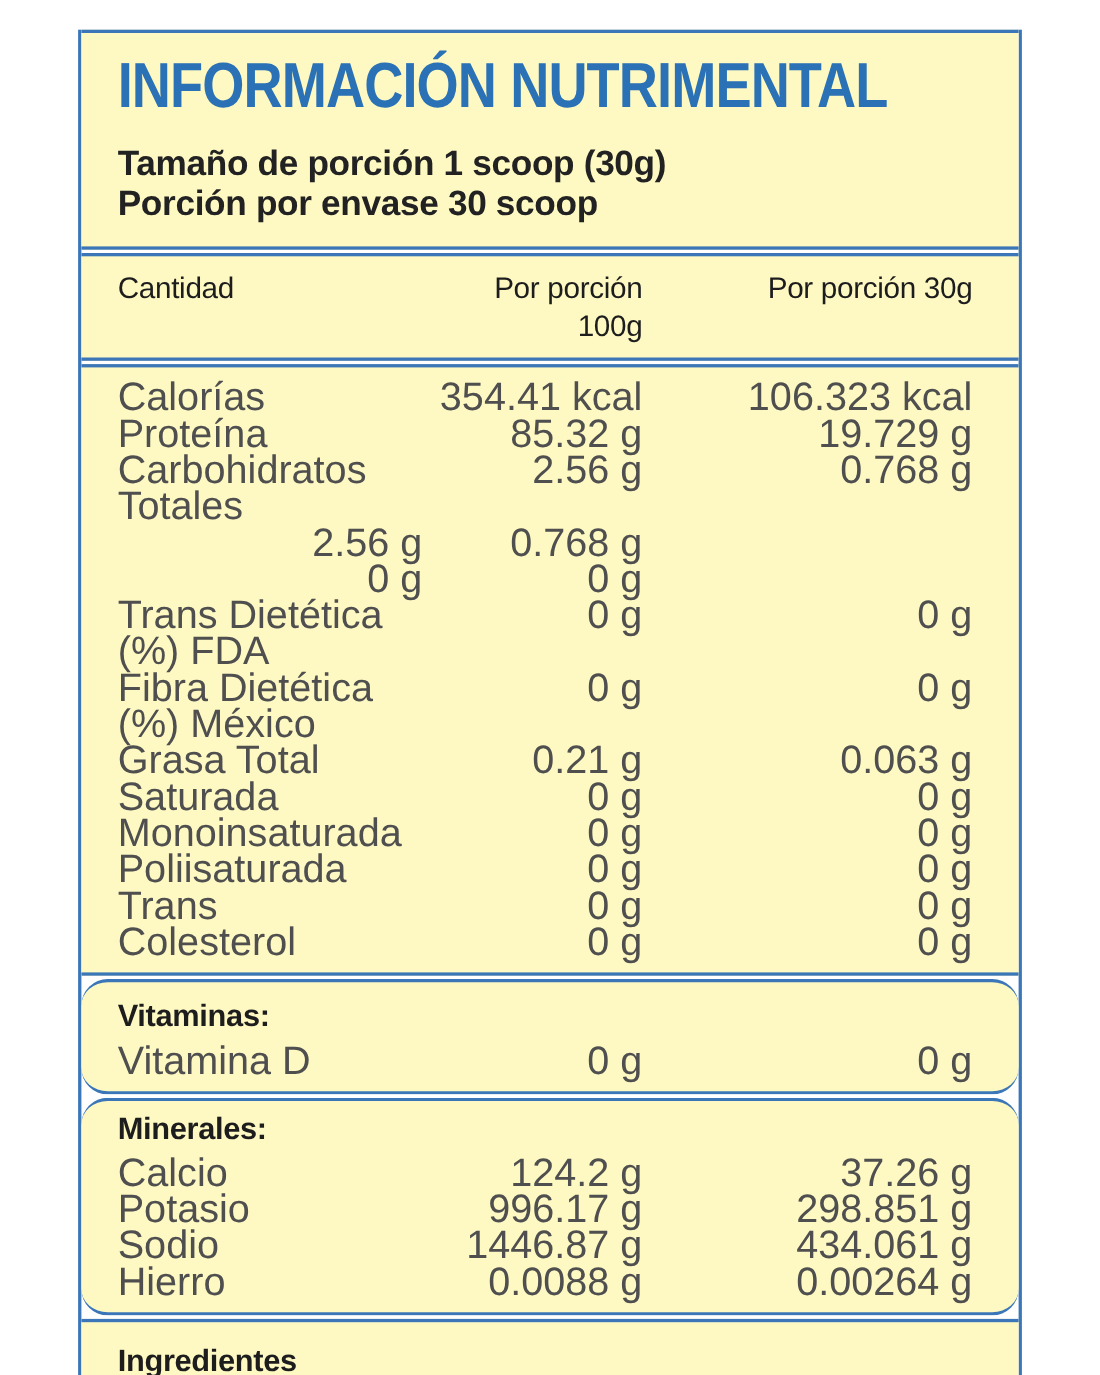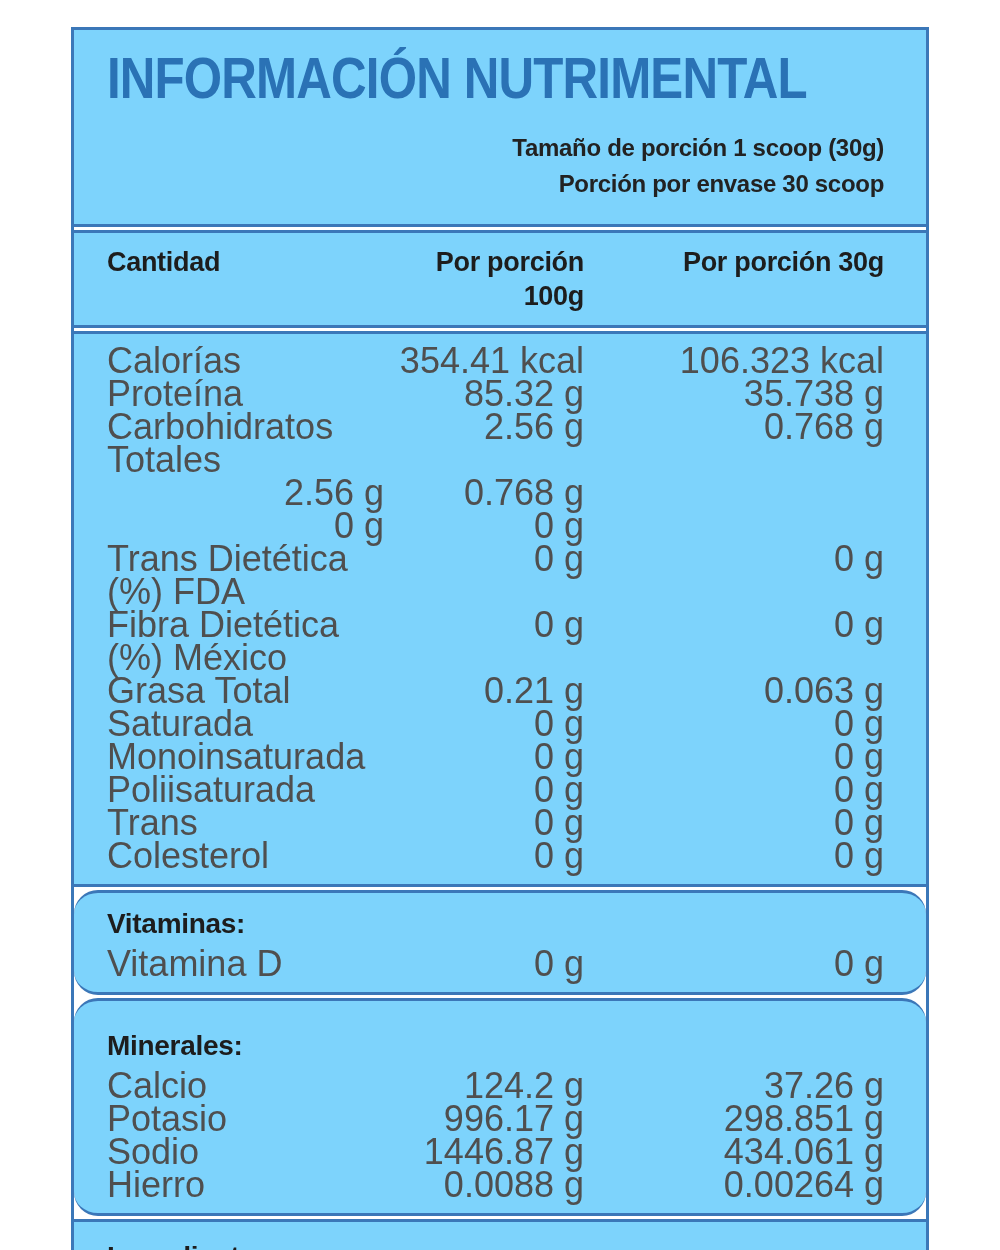--- a/index.html
+++ b/index.html
@@ -21,56 +21,55 @@
     left:71px; top:27px;
     width:858px;
     border-left:3px solid var(--border-blue);
     border-right:3px solid var(--border-blue);
     background:#fff;
   }
   .section{
     border-top:3px solid var(--border-blue);
     border-bottom:3px solid var(--border-blue);
     margin-bottom:3px;
-    background:#7dd3fc;
+    background:#fef9c3;
   }
   .section:last-child{margin-bottom:0;}
   
   .sec-head{padding:22px 42px 22px 33px;}
   .title{
     color:var(--title-blue);
     font-size:58px;
     font-weight:bold;
     line-height:52px;
     letter-spacing:-1px;
     white-space:nowrap;
     transform:scaleX(0.85);
     transform-origin:left center;
     margin-bottom:26px;
   }
   .serving-line{
     color:#222;
-    font-size:24px;
+    font-size:32px;
     font-weight:bold;
     line-height:36px;
     letter-spacing:-0.3px;
-    text-align:right;
   }
   
   .row, .cols-row{
     display:grid;
     grid-template-columns:1fr 200px 300px;
     align-items:baseline;
   }
   .cell.val{text-align:right;}
   
   .sec-cols{padding:12px 42px 12px 33px;}
   .cols-row .cell{
     color:var(--heading-text);
-    font-weight:bold;
+    font-weight:normal;
     font-size:27px;
     line-height:34px;
     letter-spacing:-0.3px;
   }
   
   .sec-rows{padding:10px 42px 12px 33px;}
   .row .cell{
     font-size:36px;
     line-height:33px;
     color:var(--body-text);
@@ -78,21 +77,21 @@
   
   .sec-sub{padding:14px 42px 12px 33px;border-radius:24px;}
   .sub-heading{
     color:var(--heading-text);
     font-weight:bold;
     font-size:28px;
     line-height:34px;
     letter-spacing:-0.3px;
     margin-bottom:6px;
   }
-  .sec-minerals{padding-top:28px;}
+  .sec-minerals{padding-top:8px;}
   
   .sec-ingredients{padding:18px 42px 20px 33px;}
   .sec-ingredients .sub-heading{margin-bottom:4px;}
 </style>
 </head>
 <body>
 
 <div class="label">
 
   <div class="section sec-head">
@@ -111,21 +110,21 @@
 
   <div class="section sec-rows">
       <div class="row">
         <span class="cell name">Calorías</span>
         <span class="cell val">354.41 kcal</span>
         <span class="cell val">106.323 kcal</span>
       </div>
       <div class="row">
         <span class="cell name">Proteína</span>
         <span class="cell val">85.32 g</span>
-        <span class="cell val">35.738 g</span>
+        <span class="cell val">19.729 g</span>
       </div>
       <div class="row">
         <span class="cell name">Carbohidratos Totales</span>
         <span class="cell val">2.56 g</span>
         <span class="cell val">0.768 g</span>
       </div>
       <div class="row">
         <span class="cell val">2.56 g</span>
         <span class="cell val">0.768 g</span>
       </div>

